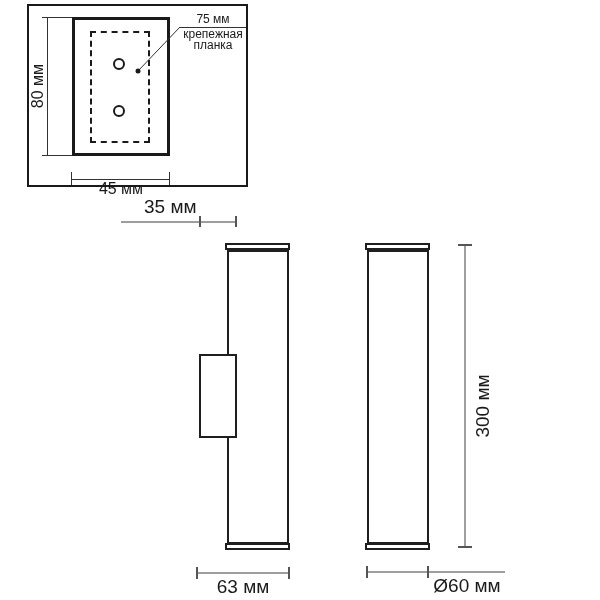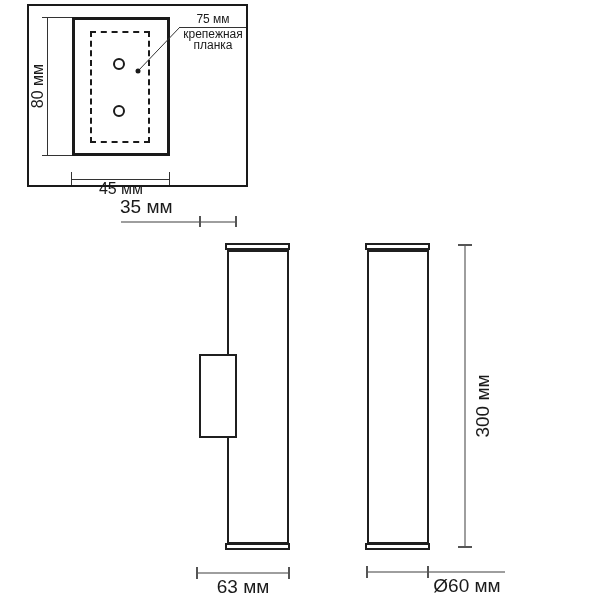--- a/index.html
+++ b/index.html
@@ -74,21 +74,21 @@
     </div>
   </div>
 
   <div>
     <div class="abs body-rect" style="left:227px;top:250px;width:62px;height:294px;z-index:1;"></div>
     <div class="abs cap-rect" style="left:225px;top:243px;width:65px;height:7px;z-index:2;"></div>
     <div class="abs cap-rect" style="left:225px;top:543px;width:65px;height:7px;z-index:2;"></div>
     <div class="abs bracket-rect" style="left:199px;top:354px;width:38px;height:84px;z-index:3;"></div>
 
     <div>
-      <div class="abs dim-text" style="left:120px;top:196px;">35 мм</div>
+      <div class="abs dim-text" style="left:144px;top:196px;">35 мм</div>
       <div class="abs dim-h" style="left:121px;top:221px;width:116px;"></div>
       <div class="abs tick-v" style="left:199px;top:216px;height:11px;"></div>
       <div class="abs tick-v" style="left:235px;top:216px;height:11px;"></div>
     </div>
 
     <div>
       <div class="abs dim-h" style="left:197px;top:572px;width:92px;"></div>
       <div class="abs tick-v" style="left:196px;top:567px;height:12px;"></div>
       <div class="abs tick-v" style="left:288px;top:567px;height:12px;"></div>
       <div class="abs dim-text ctr" style="left:197px;top:576px;width:92px;">63 мм</div>

